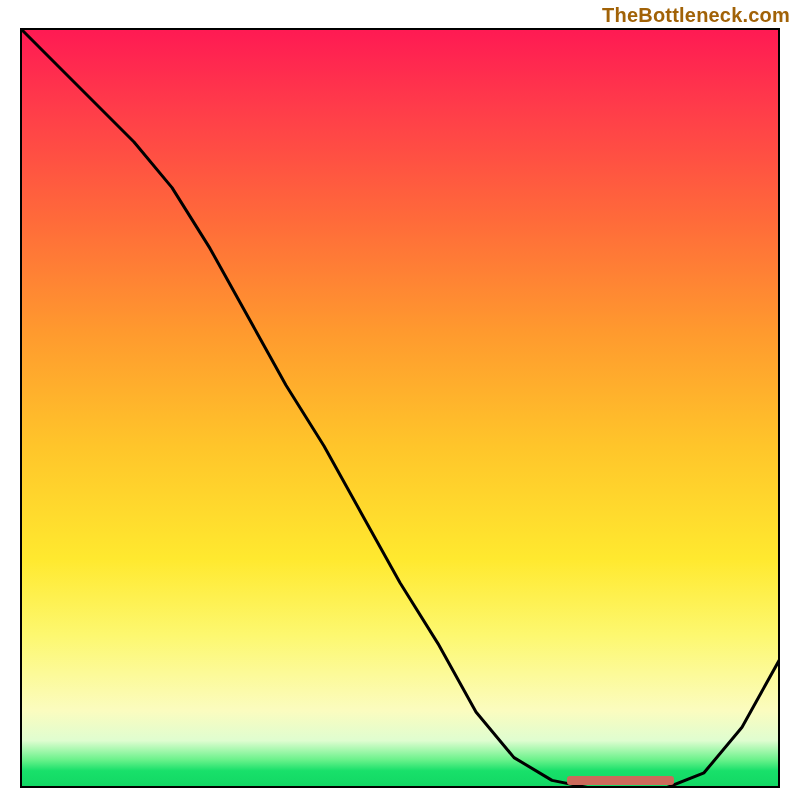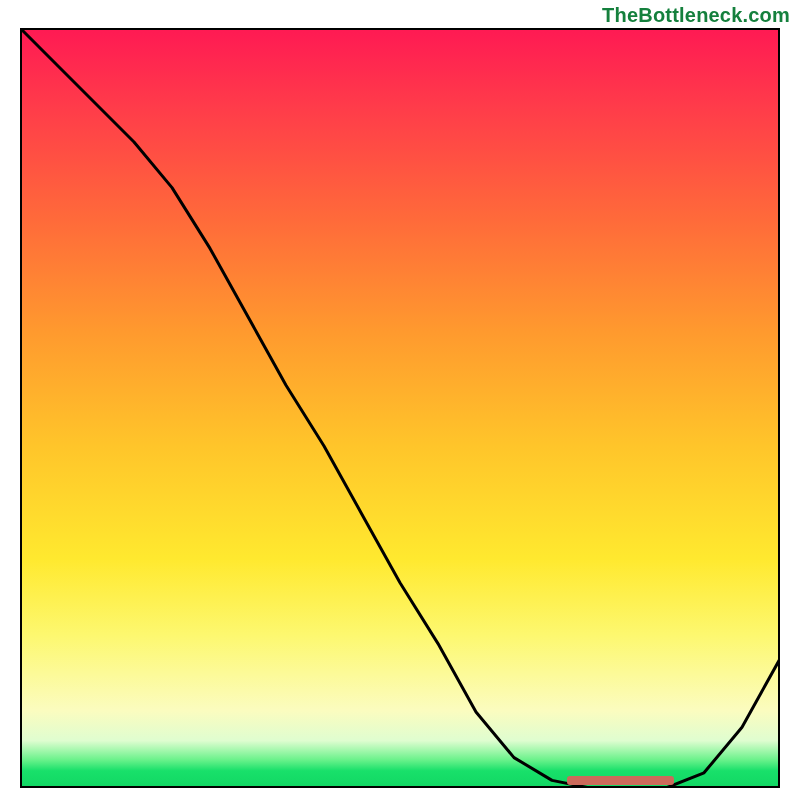--- a/index.html
+++ b/index.html
@@ -10,21 +10,21 @@
     font-family: Arial, Helvetica, sans-serif;
     position: relative;
     overflow: hidden;
   }
   .watermark {
     position: absolute;
     top: 4px;
     right: 10px;
     font-size: 20px;
     font-weight: 600;
-    color: #15803d;
+    color: #a16207;
     letter-spacing: 0.2px;
   }
   .plot-wrap {
     position: absolute;
     top: 28px;
     left: 20px;
     width: 760px;
     height: 760px;
   }
   .gradient-bg {

